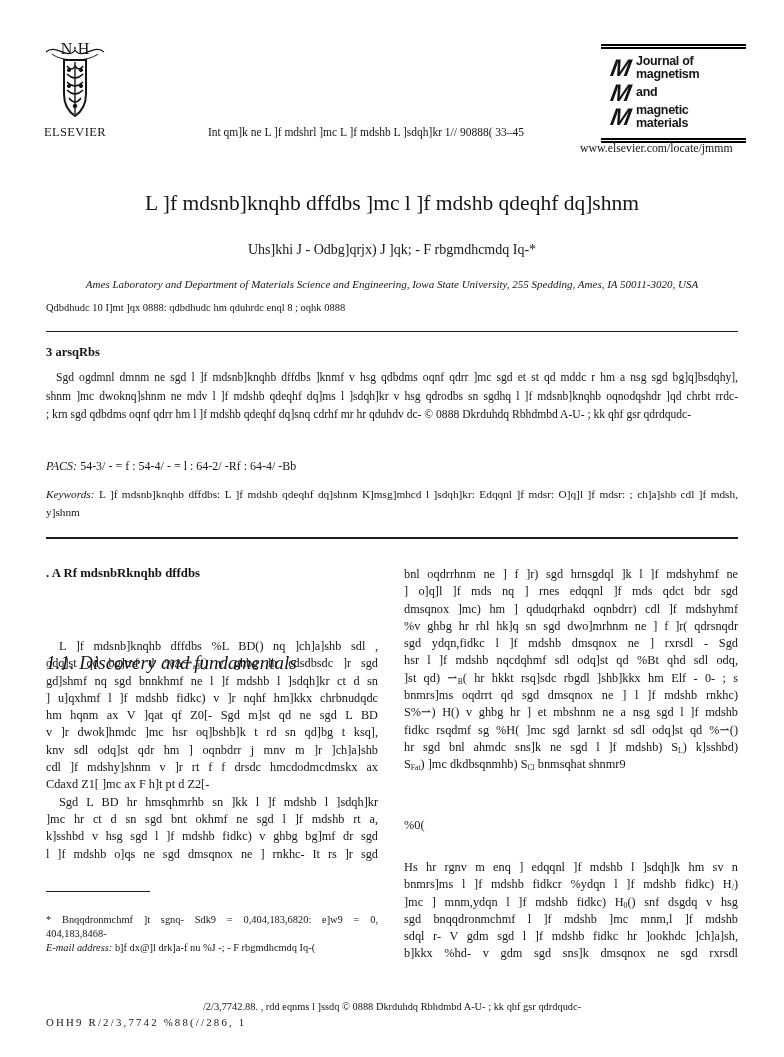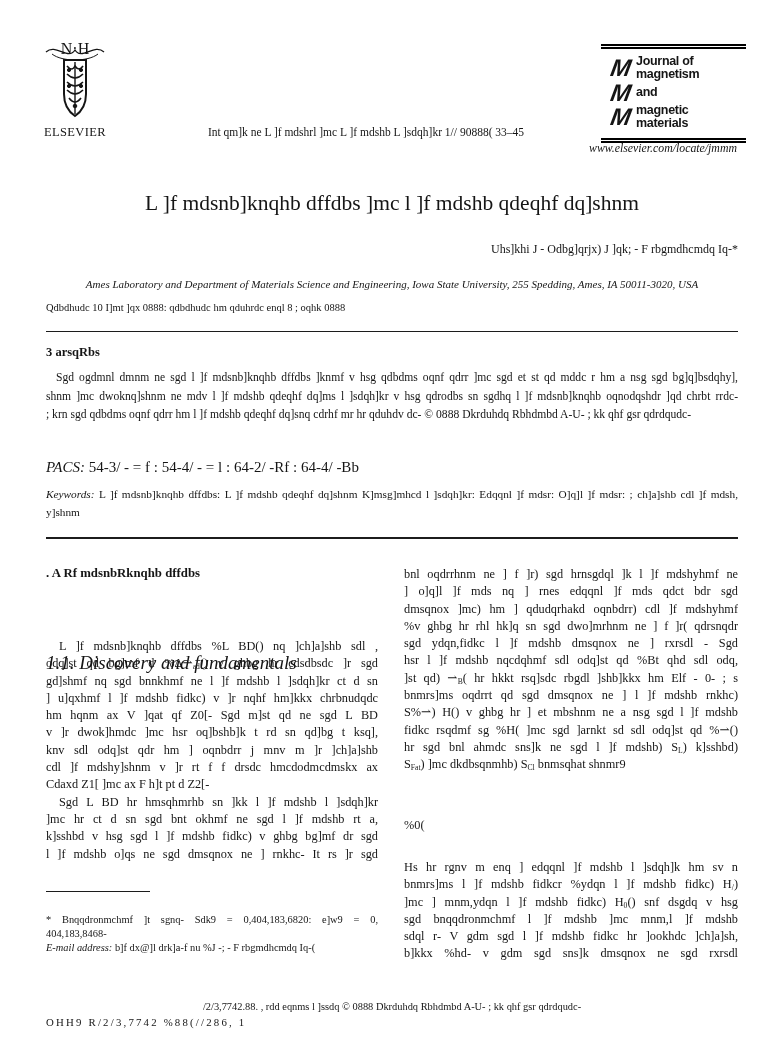--- a/index.html
+++ b/index.html
@@ -11,35 +11,35 @@
   .abs{position:absolute;}
   
   #elsevier-logo{left:38px;top:40px;width:74px;text-align:center;}
   #elsevier-wordmark{font-size:12.5px;letter-spacing:.4px;margin-top:1px;}
   #journal-citation-line{left:46px;top:126px;width:640px;text-align:center;font-size:11.5px;}
   #jmmm-logo{left:601px;top:44px;width:145px;border-top:5px double #000;border-bottom:5px double #000;
              padding:5px 4px 7px 10px;box-sizing:border-box;}
   .logo-row{display:flex;align-items:center;margin:1px 0;}
   .m-glyph{font:italic 900 24px "Liberation Sans",sans-serif;transform:skewX(-10deg);margin-right:5px;line-height:.9;}
   .logo-text{font:700 12.5px/1.02 "Liberation Sans",sans-serif;letter-spacing:-.3px;}
-  #journal-website-url{left:580px;top:141px;width:166px;text-align:center;font-size:11.8px;font-style:italic;}
+  #journal-website-url{left:580px;top:141px;width:166px;text-align:left;font-size:11.8px;}
   
   #article-title{left:46px;top:191px;width:692px;text-align:center;font-size:21.5px;}
-  #authors-line{left:46px;top:242px;width:692px;text-align:right;font-size:12px;}
+  #authors-line{left:46px;top:242px;width:692px;text-align:center;font-size:14px;}
   #affiliation-line{left:26px;top:278px;width:732px;text-align:center;font-size:11px;font-style:italic;}
   #received-line{left:46px;top:302px;width:692px;text-align:left;font-size:10.5px;}
   
   .hrule{background:#1c1c1c;height:1px;}
   #rule-above-abstract{left:46px;top:331px;width:692px;}
   #abstract-heading{left:46px;top:345px;font-weight:bold;font-size:12.5px;}
   #abstract-text{left:46px;top:369px;width:692px;font-size:11.6px;}
   .al{line-height:18.6px;height:18.6px;overflow:hidden;text-align:justify;text-align-last:justify;}
   .al.end{text-align-last:left;}
   .al.ind{text-indent:10px;}
-  #pacs-line{left:46px;top:459px;width:692px;font-size:15px;}
+  #pacs-line{left:46px;top:459px;width:692px;font-size:12px;}
   #keywords-block{left:46px;top:486px;width:692px;font-size:11.3px;}
   .kw{line-height:17.5px;height:17.5px;overflow:hidden;}
   .kw.j{text-align:justify;text-align-last:justify;}
   #rule-below-keywords{left:46px;top:537px;width:692px;height:1.5px;}
   
   #left-column{left:46px;top:566px;width:332px;height:412px;}
   #right-column{left:404px;top:566px;width:334px;height:412px;}
   #section-heading{font-weight:bold;font-size:12.8px;}
   #subsection-heading{position:absolute;top:38px;font-style:italic;font-size:19px;margin-top:48px;}
   .coltext{position:absolute;width:100%;}

